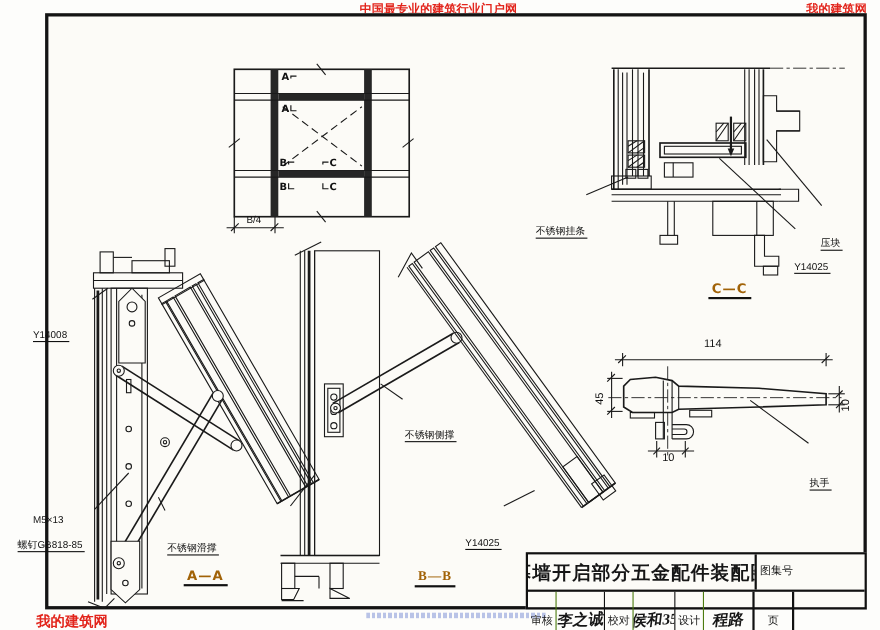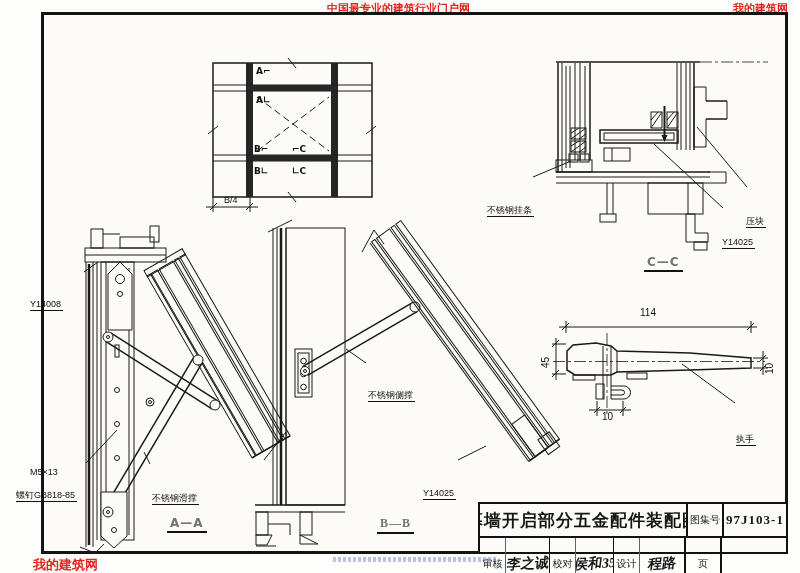--- a/index.html
+++ b/index.html
@@ -17,21 +17,21 @@
   #art .fill-dark{fill:#262626;stroke:none;}
   #art .wfill{fill:#fcfbf7;}
   #art .dash{stroke-dasharray:7 4;}
   #art .cldash{stroke-dasharray:12 3 3 3;stroke-width:.8;}
   #art .arrfill{fill:#1a1a1a;stroke:none;}
   
   .dlabel{position:absolute;font:9px "Liberation Sans",sans-serif;color:#111;
           border-bottom:1px solid #111;padding:0 2px 1px 0;white-space:nowrap;line-height:1.05;margin-top:38px;}
   .dtext{position:absolute;font:9px "Liberation Sans",sans-serif;color:#111;white-space:nowrap;line-height:1.05;}
   .mark{position:absolute;font:bold 9px "DejaVu Sans",sans-serif;color:#111;white-space:nowrap;}
-  .sect{position:absolute;font:bold 12px "DejaVu Sans",sans-serif;color:#737373;letter-spacing:1px;
+  .sect{position:absolute;font:bold 12px "DejaVu Sans",sans-serif;color:#a16207;letter-spacing:1px;
         border-bottom:2px solid #111;padding:0 3px 1px 3px;white-space:nowrap;}
   .vrot{transform:rotate(-90deg);transform-origin:left top;}
   
   #tblock{position:absolute;left:478px;top:502px;width:310px;height:52px;border:2px solid #111;
           box-sizing:border-box;background:#fcfbf7;display:flex;flex-direction:column;}
   #tblock .row1{display:flex;flex:0 0 32px;border-bottom:2px solid #111;}
   #tblock .row2{display:flex;flex:1;}
   .cell{display:flex;align-items:center;justify-content:center;box-sizing:border-box;
         border-right:2px solid #111;overflow:hidden;}
   .cell:last-child{border-right:none;}
@@ -319,21 +319,20 @@
   <div class="dtext" style="left:640px;top:308px;font-size:10px;">114</div>
   <div class="dtext vrot" style="left:541px;top:368px;font-size:10px;">45</div>
   <div class="dtext" style="left:602px;top:412px;font-size:10px;">10</div>
   <div class="dtext vrot" style="left:765px;top:374px;font-size:10px;">10</div>
   <div class="dlabel" style="left:736px;top:397px;">执手</div>
 
   <div id="tblock">
     <div class="row1">
       <div class="cell tb-title">幕墙开启部分五金配件装配图</div>
       <div class="cell tb-key">图集号</div>
-      <div class="cell tb-val">97J103-1</div>
     </div>
     <div class="row2">
       <div class="cell lab r2-lab1">审核</div>
       <div class="cell r2-sig1">
           <span class="sig">李之诚</span>
         </div>
       <div class="cell lab r2-lab2">校对</div>
       <div class="cell r2-sig2">
           <span class="sig">侯和35</span>
         </div>

